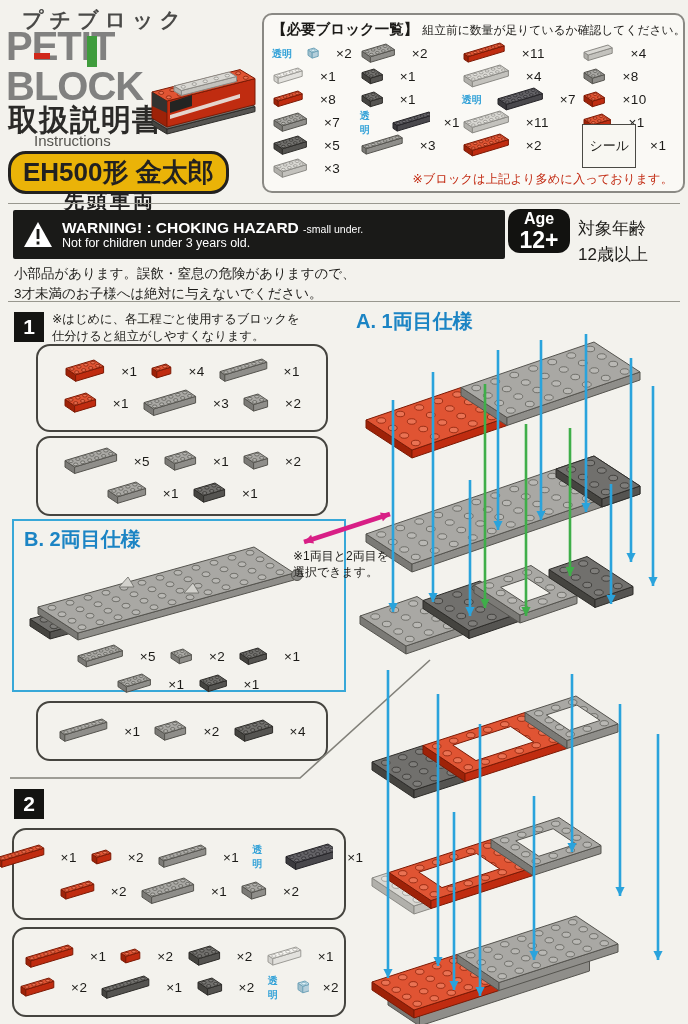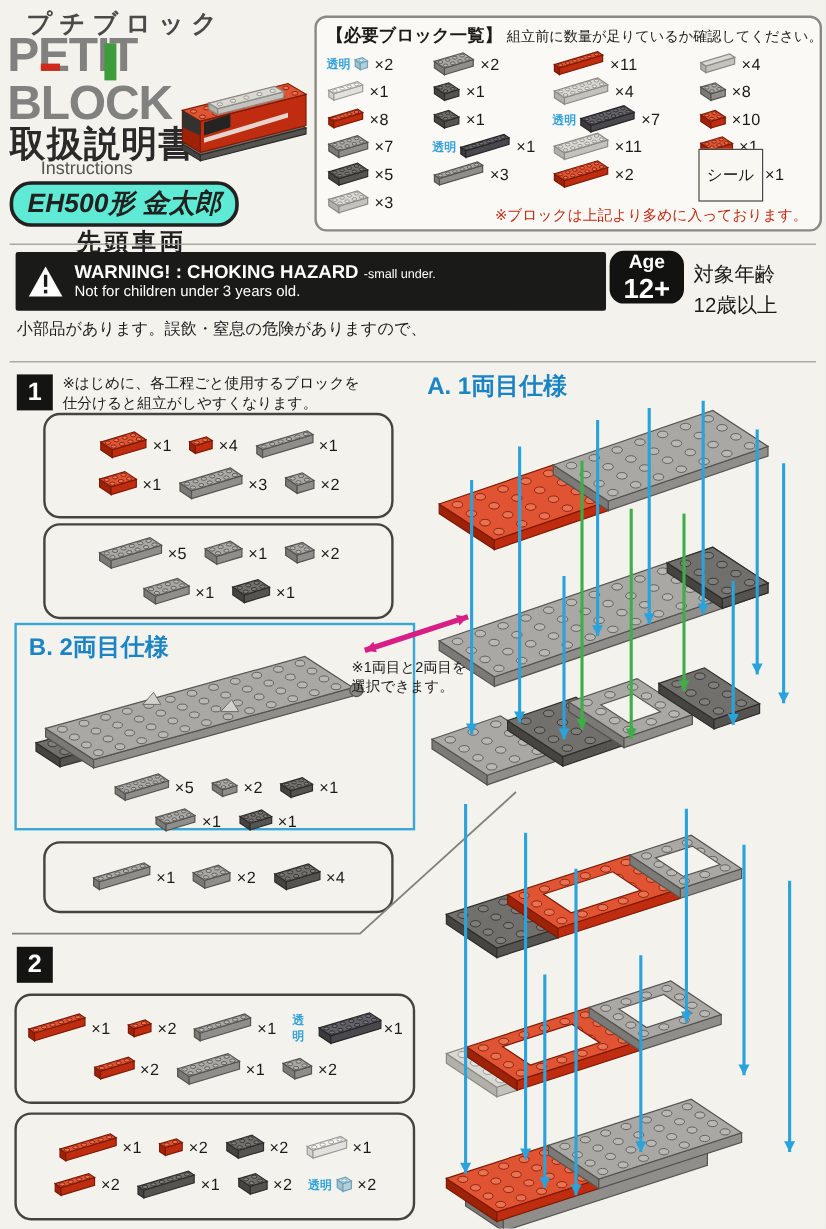--- a/index.html
+++ b/index.html
@@ -8,21 +8,21 @@
   .abs{position:absolute;}
   .hr{position:absolute;height:1px;background:#98978f;}
 
   
   .katakana{font-size:21px;font-weight:bold;letter-spacing:6px;color:#4a4a48;}
   .brand{font-size:40px;font-weight:bold;color:#818180;letter-spacing:-1px;line-height:1;}
   .brand-mark{position:absolute;}
   .manual-title{font-size:30px;font-weight:bold;color:#2b2a28;letter-spacing:1px;}
   .manual-sub{font-size:15px;color:#55544f;}
   .model-pill{display:inline-block;border:3px solid #222120;border-radius:18px;
-              padding:1px 12px;font-size:22px;font-weight:bold;color:#222120;background:#5eead4;font-style:italic;}
+              padding:1px 12px;font-size:26px;font-weight:bold;color:#222120;background:#eab308;}
   .model-sub{font-size:20px;font-weight:bold;color:#222120;letter-spacing:3px;}
 
   
   .plist{position:absolute;left:262px;top:13px;width:423px;height:180px;border:2px solid #8a8984;
          border-radius:10px;background:#faf9f5;box-sizing:border-box;padding:5px 8px;}
   .plist-head{display:flex;align-items:baseline;gap:4px;white-space:nowrap;}
   .plist-title{font-weight:bold;font-size:14.5px;color:#1c1b18;}
   .plist-sub{font-size:11.8px;color:#1c1b18;}
   .plist-grid{display:flex;gap:2px;margin-top:3px;}
   .plist-col{display:flex;flex-direction:column;}
@@ -48,21 +48,21 @@
   .age-num{font-size:23px;font-weight:bold;margin-top:2px;}
   .age-jp{position:absolute;left:578px;top:216px;font-size:17px;color:#1c1b18;line-height:1.55;}
 
   
   .step-badge{position:absolute;width:30px;height:30px;background:#141412;color:#fff;
               font-weight:bold;font-size:21px;display:flex;align-items:center;justify-content:center;}
   .small-note{font-size:12.3px;color:#1c1b18;line-height:1.4;}
   .part-box{position:absolute;border:2px solid #45443f;border-radius:14px;display:flex;
             flex-direction:column;justify-content:center;gap:3px;padding:4px 8px;box-sizing:border-box;}
   .parts-row{display:flex;align-items:center;justify-content:center;gap:13px;}
-  .part-item{display:flex;align-items:center;gap:2px;}
+  .part-item{display:flex;align-items:center;gap:14px;}
   .count{font-size:13.5px;color:#1c1b18;letter-spacing:0.4px;}
   .clear-tag{font-size:10px;color:#36a3d8;font-weight:bold;}
   .sticker-box{border:1.5px solid #4a4944;padding:12px 6px;font-size:13px;color:#1c1b18;background:#f8f7f2;}
   .sec-title{font-size:20px;font-weight:bold;color:#1b84c4;}
   .b-box{position:absolute;left:12px;top:519px;width:334px;height:173px;border:2.5px solid #38a8d8;
          box-sizing:border-box;}
   .b-parts{position:absolute;left:24px;top:122px;right:6px;display:flex;flex-direction:column;gap:2px;}
   .selector-note{position:absolute;left:293px;top:548px;width:108px;font-size:12px;color:#1c1b18;line-height:1.35;}
   svg{display:block;}
 </style>
@@ -480,20 +480,21 @@
       <rect x="13.6" y="20.5" width="2.8" height="3" fill="#1a1a18"></rect>
     </svg>
     <div>
       <div class="warn-line1"><span>WARNING! : CHOKING HAZARD</span>
         <span class="warn-suffix">-small under.</span></div>
       <div class="warn-line2">Not for children under 3 years old.</div>
     </div>
   </div>
   <div class="warn-jp">
     <div>小部品があります。誤飲・窒息の危険がありますので、</div>
+    <div>3才未満のお子様へは絶対に与えないでください。</div>
   </div>
   <div class="age-badge">
     <div class="age-word">Age</div>
     <div class="age-num">12+</div>
   </div>
   <div class="age-jp">
     <div>対象年齢</div>
     <div>12歳以上</div>
   </div>
   <div class="hr" style="left:8px;top:301px;width:672px;"></div>

